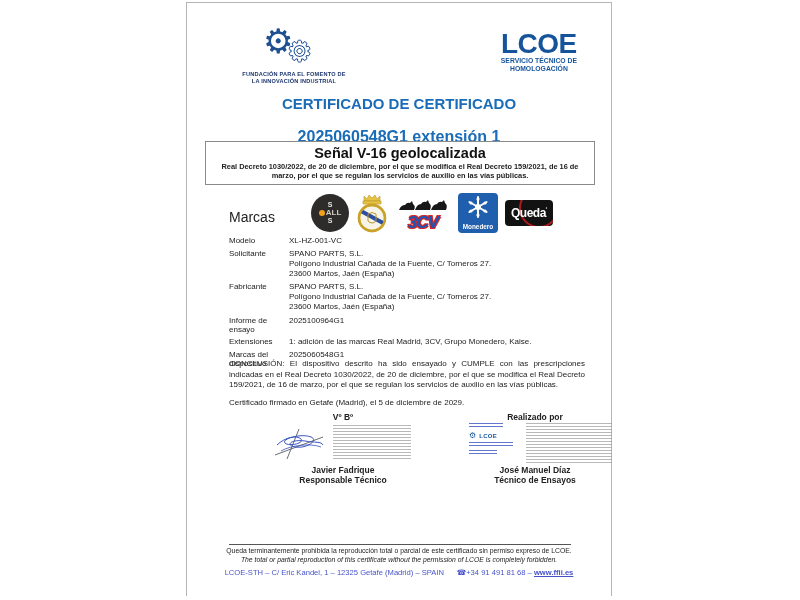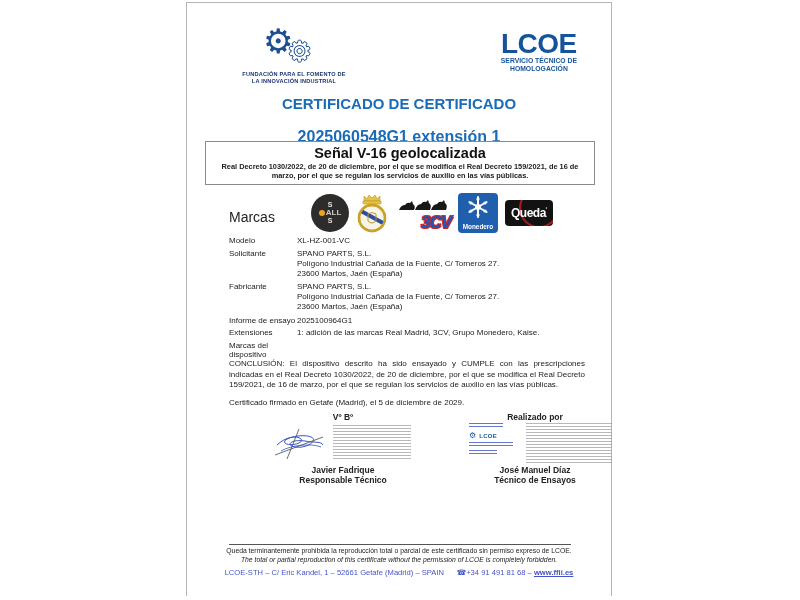--- a/index.html
+++ b/index.html
@@ -33,36 +33,36 @@
   
   .brands { position:absolute; top:190px; left:42px; right:12px; display:flex; }
   .brands-label { width:82px; font-size:14px; padding-top:16px; }
   .logos { display:flex; align-items:center; gap:7px; }
   .logo-sosall { width:38px; height:38px; border-radius:50%; background:#2d2c2b; color:#e9e6df;
       display:flex; flex-direction:column; align-items:center; justify-content:center; line-height:8px;text-align:center; }
   .sos-s { font-size:7px; font-weight:bold; }
   .sos-mid { display:flex; align-items:center; gap:1px; font-size:8px; font-weight:bold; color:#cfcbc2; }
   .sos-dot { width:6px; height:6px; border-radius:50%; background:#f0a11e; display:inline-block; }
   .logo-rm { width:32px; height:40px; }
-  .logo-3cv { width:56px; text-align:right; position:relative; }
+  .logo-3cv { width:56px; text-align:center; position:relative; }
   .cv3-horses { height:12px; }
   .cv3-text { font-size:17px; font-weight:bold; font-style:italic; color:#1c55b8; line-height:15px; letter-spacing:-1px;
       text-shadow:1px 1px 0 #d42727,-1px 1px 0 #d42727,1px -1px 0 #d42727,-1px -1px 0 #d42727; }
   .logo-monedero { width:40px; height:40px; background:#1f5fae; border-radius:4px; display:flex; flex-direction:column; align-items:center; justify-content:flex-end; padding-bottom:3px; position:relative; }
   .monedero-text { font-size:6.4px; font-weight:bold; color:#fff; }
   .snow { position:absolute; top:2px; left:50%; transform:translateX(-50%); }
   .logo-kaise { width:48px; height:26px; background:#121212; border-radius:4px; color:#fff; display:flex; align-items:center; justify-content:center; position:relative; overflow:hidden; }
   .kaise-text { font-size:12px; font-weight:bold; letter-spacing:-0.5px; z-index:2; }
   .kaise-swirl { position:absolute; width:40px; height:40px; border:2px solid #c41f1f; border-radius:50%; left:14px; top:-12px; opacity:0.85; }
   .kaise-reg { font-size:5px; vertical-align:super; }
 
   
   .fields { position:absolute; top:233px; left:42px; right:16px; font-size:8px; }
   .frow { display:flex; margin-bottom:3.5px; }
-  .flabel { width:68px; flex:none; color:#222; }
+  .flabel { width:60px; flex:none; color:#222; }
   .fvalue { flex:1; }
   .b { font-weight:normal; }
   .addr { line-height:10px; }
 
   
   .conclusion { position:absolute; top:356px; left:42px; right:26px; font-size:8px; line-height:10.5px; text-align:justify; }
   .signedline { position:absolute; top:395px; left:42px; font-size:8px; }
 
   
   .sig-head { position:absolute; top:409px; width:100%; font-size:8.5px; font-weight:bold; }
@@ -195,20 +195,21 @@
       <div class="frow">
         <div class="flabel">Informe de ensayo</div>
         <div class="fvalue b">2025100964G1</div>
       </div>
       <div class="frow">
         <div class="flabel">Extensiones</div>
         <div class="fvalue"><span class="b">1:</span><span> adición de las marcas Real Madrid, 3CV, Grupo Monedero, Kaise.</span></div>
       </div>
       <div class="frow">
         <div class="flabel">Marcas del dispositivo</div>
+        <div class="fvalue b">2025060548G1</div>
       </div>
     </div>
 
     <div class="conclusion"><span class="b">CONCLUSIÓN:</span><span> El dispositivo descrito ha sido ensayado y </span><span class="b">CUMPLE</span><span> con las prescripciones indicadas en el Real Decreto 1030/2022, de 20 de diciembre, por el que se modifica el Real Decreto 159/2021, de 16 de marzo, por el que se regulan los servicios de auxilio en las vías públicas.</span></div>
 
     <div class="signedline">Certificado firmado en Getafe (Madrid), el 5 de diciembre de 2029.</div>
 
     <div class="sig-head">
       <div class="vb">Vº Bº</div>
       <div class="rp">Realizado por</div>
@@ -248,19 +249,19 @@
         <div>Técnico de Ensayos</div>
       </div>
     </div>
 
     <div class="footrule"></div>
     <div class="footer">
       <div>Queda terminantemente prohibida la reproducción total o parcial de este certificado sin permiso expreso de LCOE.</div>
       <div class="it">The total or partial reproduction of this certificate without the permission of LCOE is completely forbidden.</div>
     </div>
     <div class="address">
-      <span>LCOE-STH – C/ Eric Kandel, 1 – 52661 Getafe (Madrid) – SPAIN</span>
+      <span>LCOE-STH – C/ Eric Kandel, 1 – 12325 Getafe (Madrid) – SPAIN</span>
       <span>&nbsp;&nbsp;&nbsp;&nbsp;</span>
       <span>☎</span><span>+34 91 491 81 68</span><span> – </span><span class="lnk">www.ffii.es</span>
     </div>
 
   </div>
 </div>
 
 </body></html>

